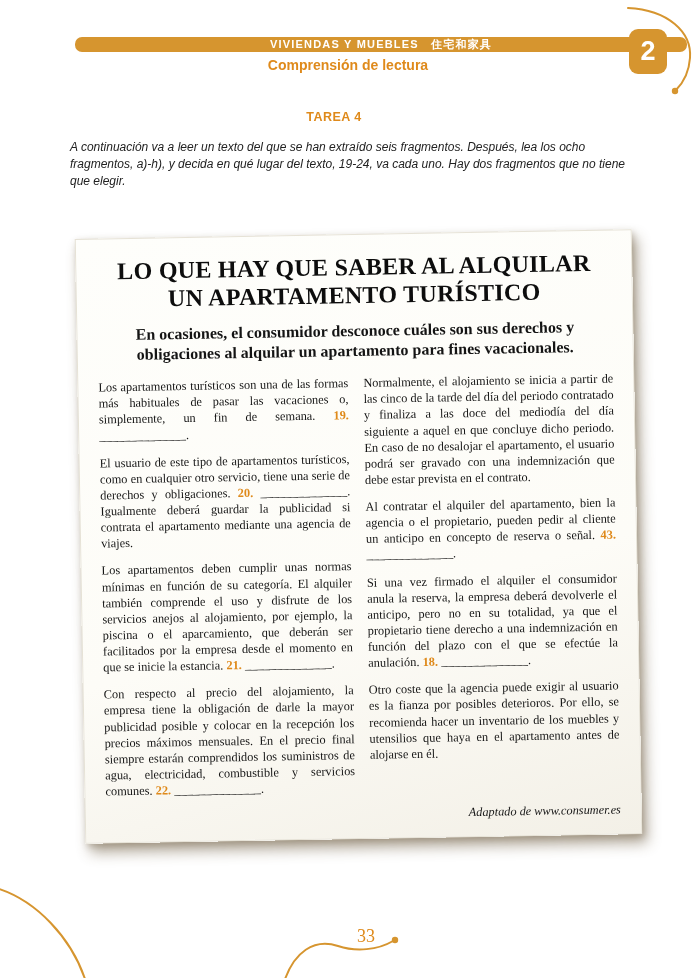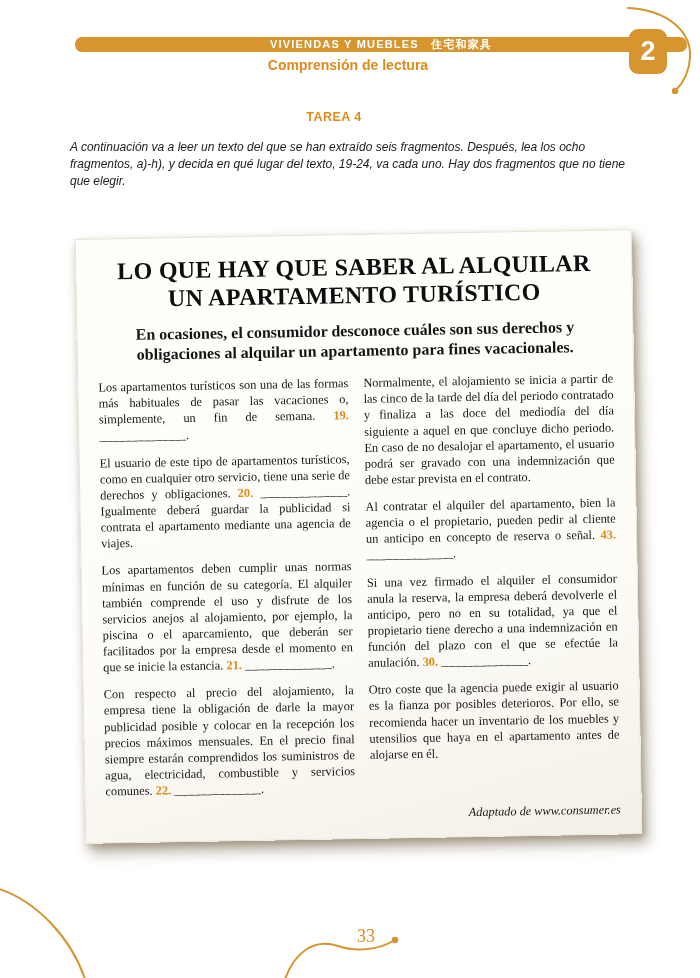--- a/index.html
+++ b/index.html
@@ -104,21 +104,21 @@
     <div class="columns">
       <div class="col" id="col-left">
           <p class="body-par"><span>Los apartamentos turísticos son una de las formas más habituales de pasar las vacaciones o, simplemente, un fin de semana. </span><span class="gap-num">19.</span><span> ______________.</span></p>
           <p class="body-par"><span>El usuario de este tipo de apartamentos turísticos, como en cualquier otro servicio, tiene una serie de derechos y obligaciones. </span><span class="gap-num">20.</span><span> ______________. Igualmente deberá guardar la publicidad si contrata el apartamento mediante una agencia de viajes.</span></p>
           <p class="body-par"><span>Los apartamentos deben cumplir unas normas mínimas en función de su categoría. El alquiler también comprende el uso y disfrute de los servicios anejos al alojamiento, por ejemplo, la piscina o el aparcamiento, que deberán ser facilitados por la empresa desde el momento en que se inicie la estancia. </span><span class="gap-num">21.</span><span> ______________.</span></p>
           <p class="body-par"><span>Con respecto al precio del alojamiento, la empresa tiene la obligación de darle la mayor publicidad posible y colocar en la recepción los precios máximos mensuales. En el precio final siempre estarán comprendidos los suministros de agua, electricidad, combustible y servicios comunes. </span><span class="gap-num">22.</span><span> ______________.</span></p>
         </div>
       <div class="col" id="col-right">
           <p class="body-par"><span>Normalmente, el alojamiento se inicia a partir de las cinco de la tarde del día del periodo contratado y finaliza a las doce del mediodía del día siguiente a aquel en que concluye dicho periodo. En caso de no desalojar el apartamento, el usuario podrá ser gravado con una indemnización que debe estar prevista en el contrato.</span></p>
           <p class="body-par"><span>Al contratar el alquiler del apartamento, bien la agencia o el propietario, pueden pedir al cliente un anticipo en concepto de reserva o señal. </span><span class="gap-num">43.</span><span> ______________.</span></p>
-          <p class="body-par"><span>Si una vez firmado el alquiler el consumidor anula la reserva, la empresa deberá devolverle el anticipo, pero no en su totalidad, ya que el propietario tiene derecho a una indemnización en función del plazo con el que se efectúe la anulación. </span><span class="gap-num">30.</span><span> ______________.</span></p>
+          <p class="body-par"><span>Si una vez firmado el alquiler el consumidor anula la reserva, la empresa deberá devolverle el anticipo, pero no en su totalidad, ya que el propietario tiene derecho a una indemnización en función del plazo con el que se efectúe la anulación. </span><span class="gap-num">18.</span><span> ______________.</span></p>
           <p class="body-par"><span>Otro coste que la agencia puede exigir al usuario es la fianza por posibles deterioros. Por ello, se recomienda hacer un inventario de los muebles y utensilios que haya en el apartamento antes de alojarse en él.</span></p>
         </div>
     </div>
     <p class="source">Adaptado de www.consumer.es</p>
   </article>
 
   <div class="page-number">33</div>
 
 </div>
 

